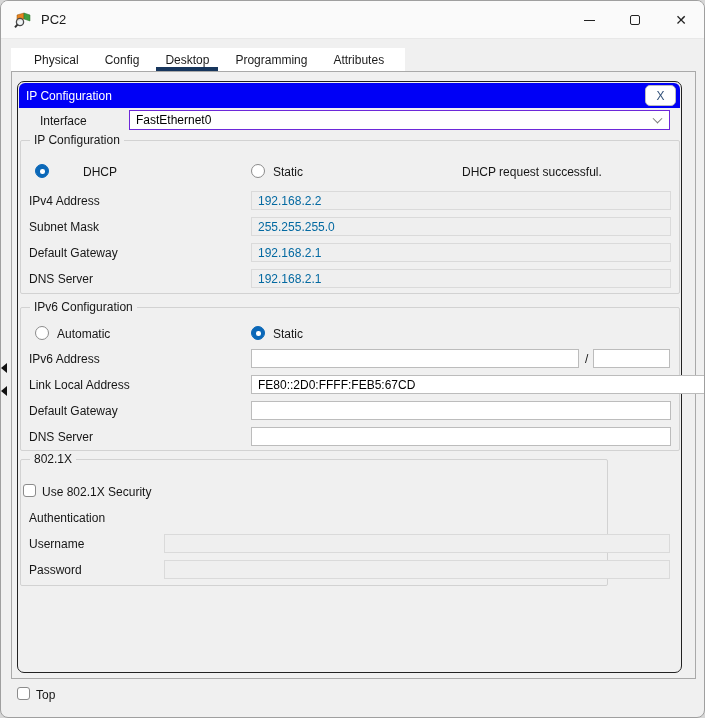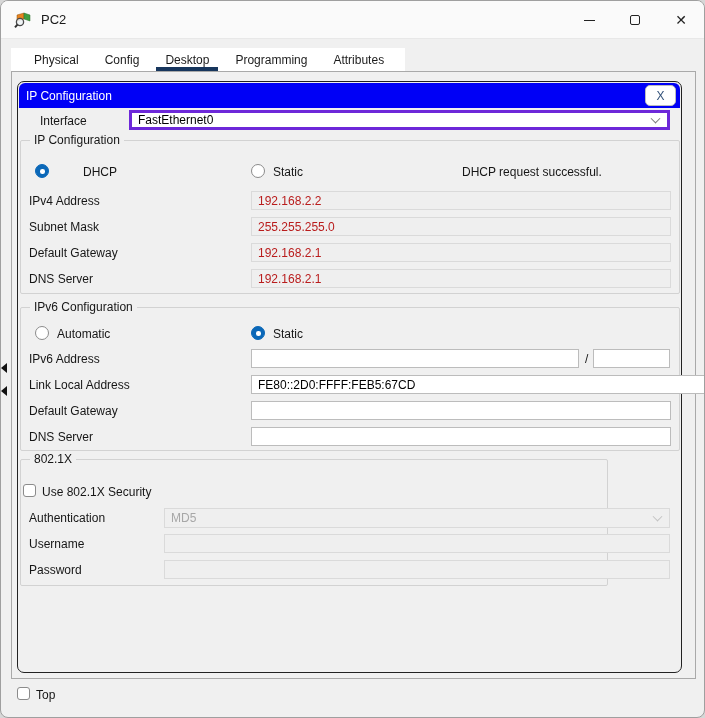--- a/index.html
+++ b/index.html
@@ -50,25 +50,25 @@
     background:#ffffff; border:1px solid #bdbdbd; border-radius:5px;
     color:#33527a; font-size:12px; display:flex; align-items:center; justify-content:center; cursor:default;
   }
   .lbl { position:absolute; font-size:12px; color:#161616; white-space:nowrap; }
   
   .field {
     position:absolute; height:19px; font-size:12px; font-family:"Liberation Sans", sans-serif;
     padding:0 6px; outline:none;
   }
   .field.enabled { background:#ffffff; border:1px solid #bcbcbc; color:#000; }
-  .field.disabled { background:#efefef; border:1px solid #dadada; color:#b91c1c; }
+  .field.disabled { background:#efefef; border:1px solid #dadada; color:#0369a1; }
   .combo {
     position:absolute; height:20px; font-size:12px; display:flex; align-items:center; padding:0 6px;
   }
-  .combo.enabled { background:#ffffff; border:3px solid #6d28d9; color:#000; }
+  .combo.enabled { background:#ffffff; border:1px solid #6d28d9; color:#000; }
   .combo.disabled { background:#efefef; border:1px solid #dadada; color:#a7a7a7; }
   .chev {
     position:absolute; right:8px; top:50%; width:7px; height:7px;
     border-right:1.6px solid #7a7a7a; border-bottom:1.6px solid #7a7a7a;
     transform:translateY(-70%) rotate(45deg);
   }
   .combo.disabled .chev { border-color:#c3c3c3; }
   
   .groupbox { position:absolute; border:1px solid #d2d2d2; border-radius:2px; }
   .legend {
@@ -184,24 +184,20 @@
   <span class="lbl" style="left:28px; top:429px;">DNS Server</span>
   <input class="field enabled" style="left: 250px; top: 426px; width: 420px;" value="">
 
   <div class="groupbox" style="left:19px; top:458px; width:588px; height:127px;">
     <span class="legend">802.1X</span>
   </div>
   <span class="checkbox" style="left:22px; top:483px;"></span>
   <span class="lbl" style="left:41px; top:484px;">Use 802.1X Security</span>
 
   <span class="lbl" style="left:28px; top:510px;">Authentication</span>
-  <div class="combo disabled" style="left:163px; top:507px; width:506px;">
-    <span>MD5</span>
-    <span class="chev"></span>
-  </div>
 
   <span class="lbl" style="left:28px; top:536px;">Username</span>
   <input class="field disabled" style="left: 163px; top: 533px; width: 506px;" readonly="" value="">
 
   <span class="lbl" style="left:28px; top:562px;">Password</span>
   <input class="field disabled" style="left: 163px; top: 559px; width: 506px;" readonly="" value="">
 
   <span class="checkbox footer-check"></span>
   <span class="footer-lbl">Top</span>
 

